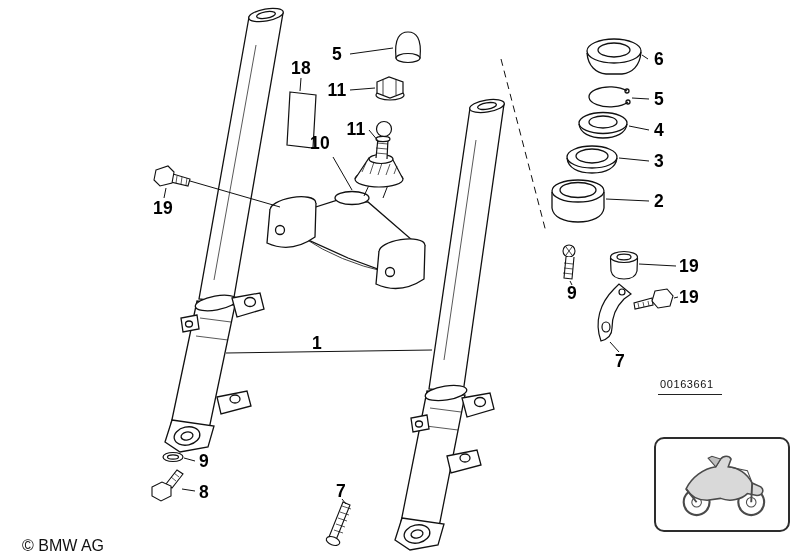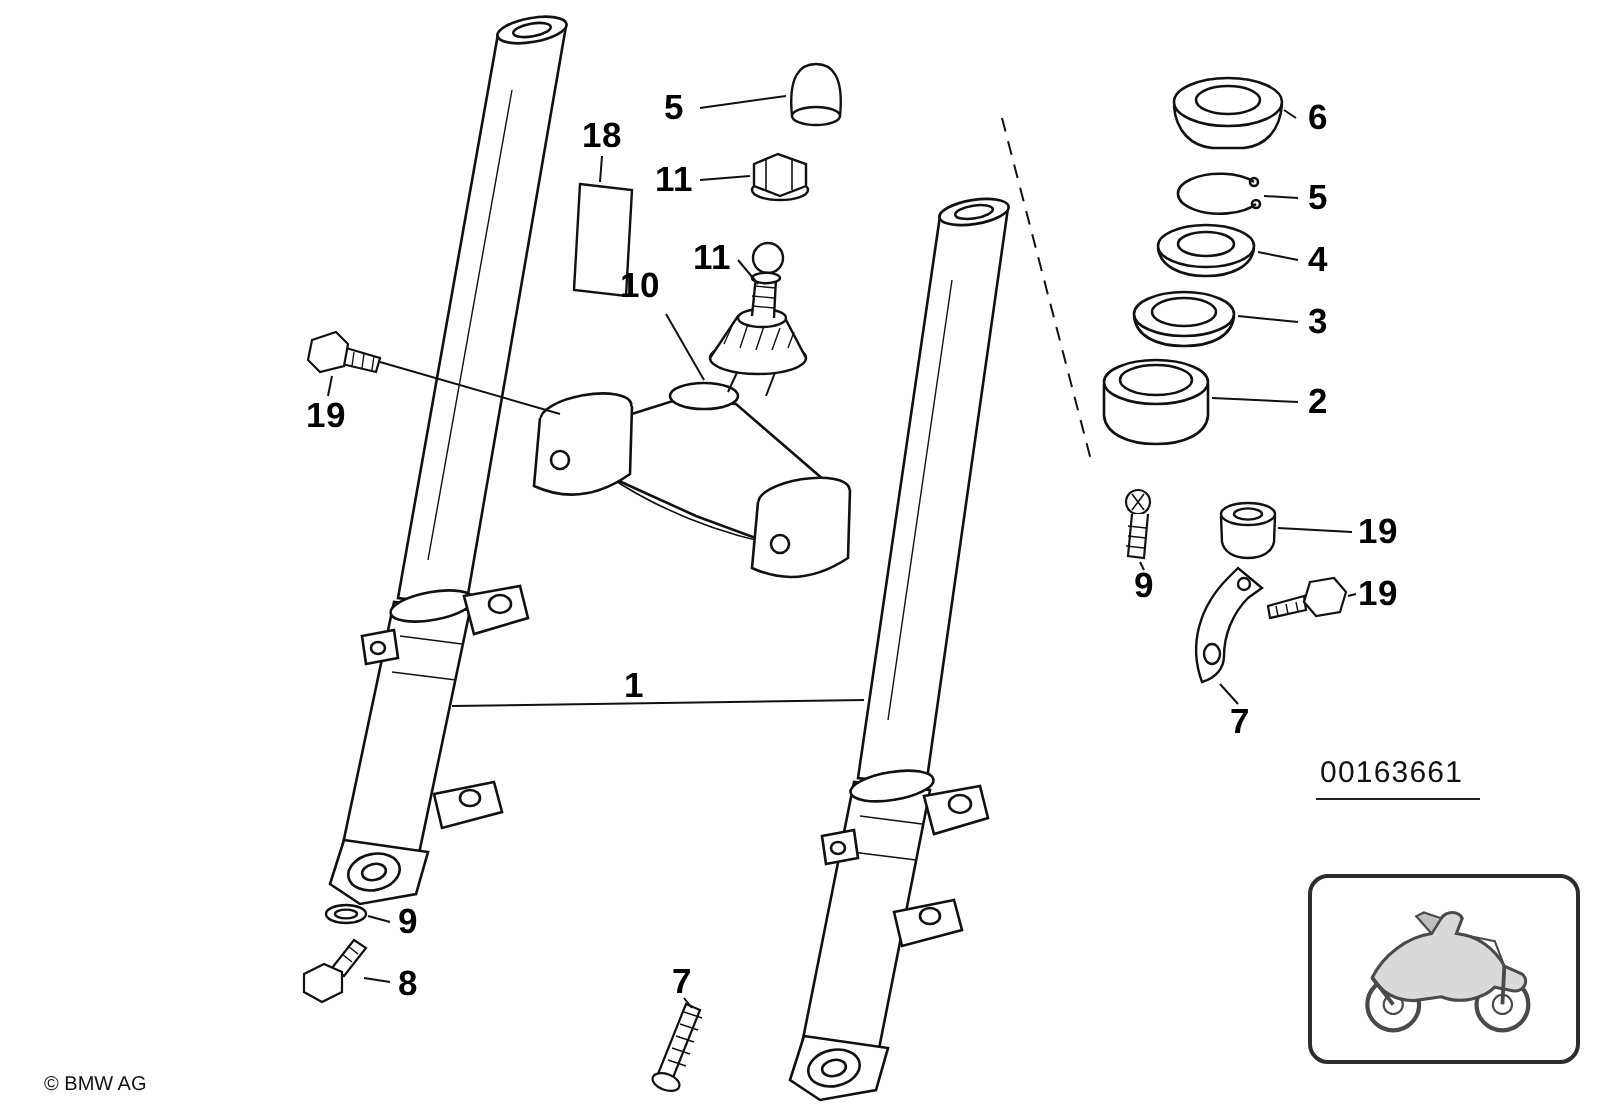--- a/index.html
+++ b/index.html
@@ -8,24 +8,24 @@
     position:relative; width:799px; height:559px; background:#fff;
     overflow:hidden; font-family:"Liberation Sans", sans-serif; color:#000;
   }
   .art { position:absolute; left:0; top:0; }
   .callout {
     position:absolute; transform:translate(-50%,-50%);
     font-weight:700; font-size:17.5px; letter-spacing:.3px; color:#000;
     white-space:nowrap;
   }
   .copyright {
-    position:absolute; left:22px; top:537px; font-size:10px; color:#111;
+    position:absolute; left:22px; top:537px; font-size:16px; color:#111;
   }
   .part-number {
-    position:absolute; left:658px; top:378px; font-size:15px;
+    position:absolute; left:658px; top:378px; font-size:11px;
     letter-spacing:.6px; color:#111; padding:0 8px 4px 2px;
     border-bottom:1.3px solid #222;
   }
   .icon-box {
     position:absolute; left:654px; top:437px; width:136px; height:95px;
     border:2px solid #2d2d2d; border-radius:10px; background:#fff;
   }
   .icon-box svg { display:block; }
 </style>
 </head>

